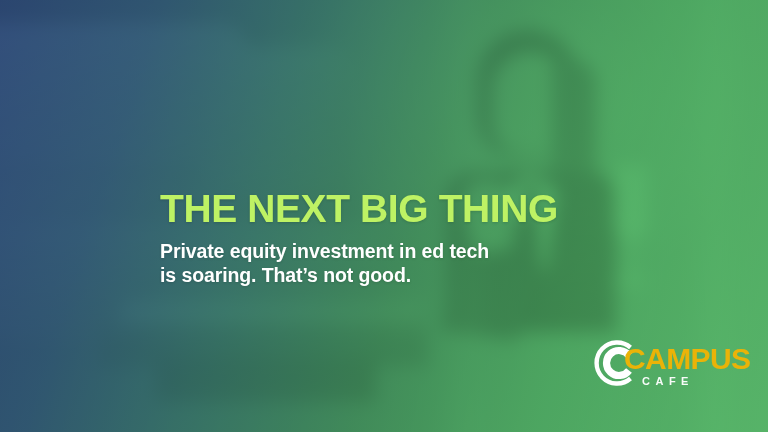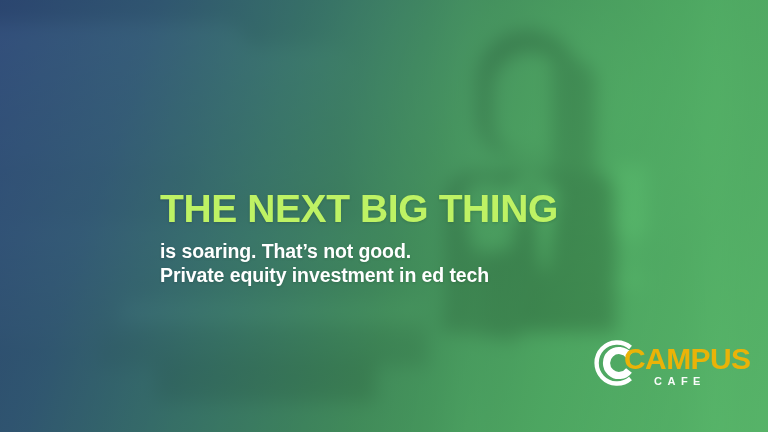--- a/index.html
+++ b/index.html
@@ -280,24 +280,24 @@
     left: 38px;
     top: 8px;
     font-size: 30px;
     font-weight: 700;
     color: #eab308;
     letter-spacing: -0.6px;
     line-height: 1;
   }
   .logo-sub {
     position: absolute;
-    left: 44px;
+    left: 56px;
     top: 40px;
     width: 100px;
-    text-align: center;
+    text-align: left;
     font-size: 11px;
     font-weight: 600;
     color: #ffffff;
     letter-spacing: 5.5px;
     line-height: 1;
     opacity: 0.96;
   }
 </style>
 </head>
 <body>
@@ -336,22 +336,22 @@
       <div class="ph-streaks"></div>
     </div>
   </div>
 
   <div class="overlay"></div>
   <div class="overlay2"></div>
 
   <div class="headline">THE NEXT BIG THING</div>
 
   <div class="subtitle">
+    <div>Private equity investment in ed tech</div>
     <div>is soaring. That’s not good.</div>
-    <div>Private equity investment in ed tech</div>
   </div>
 
   <div class="logo">
     <svg class="logo-mark" viewBox="0 0 54 54">
 
       <path d="M44.5 11.5 A20.5 20.5 0 1 0 44.5 42.5" fill="none" stroke="#ffffff" stroke-width="4.4" stroke-linecap="butt"></path>
 
       <path d="M43 19.5 A12.5 12.5 0 1 0 43 34.5" fill="none" stroke="#ffffff" stroke-width="7.2" stroke-linecap="butt"></path>
     </svg>
     <div class="logo-word">CAMPUS</div>

